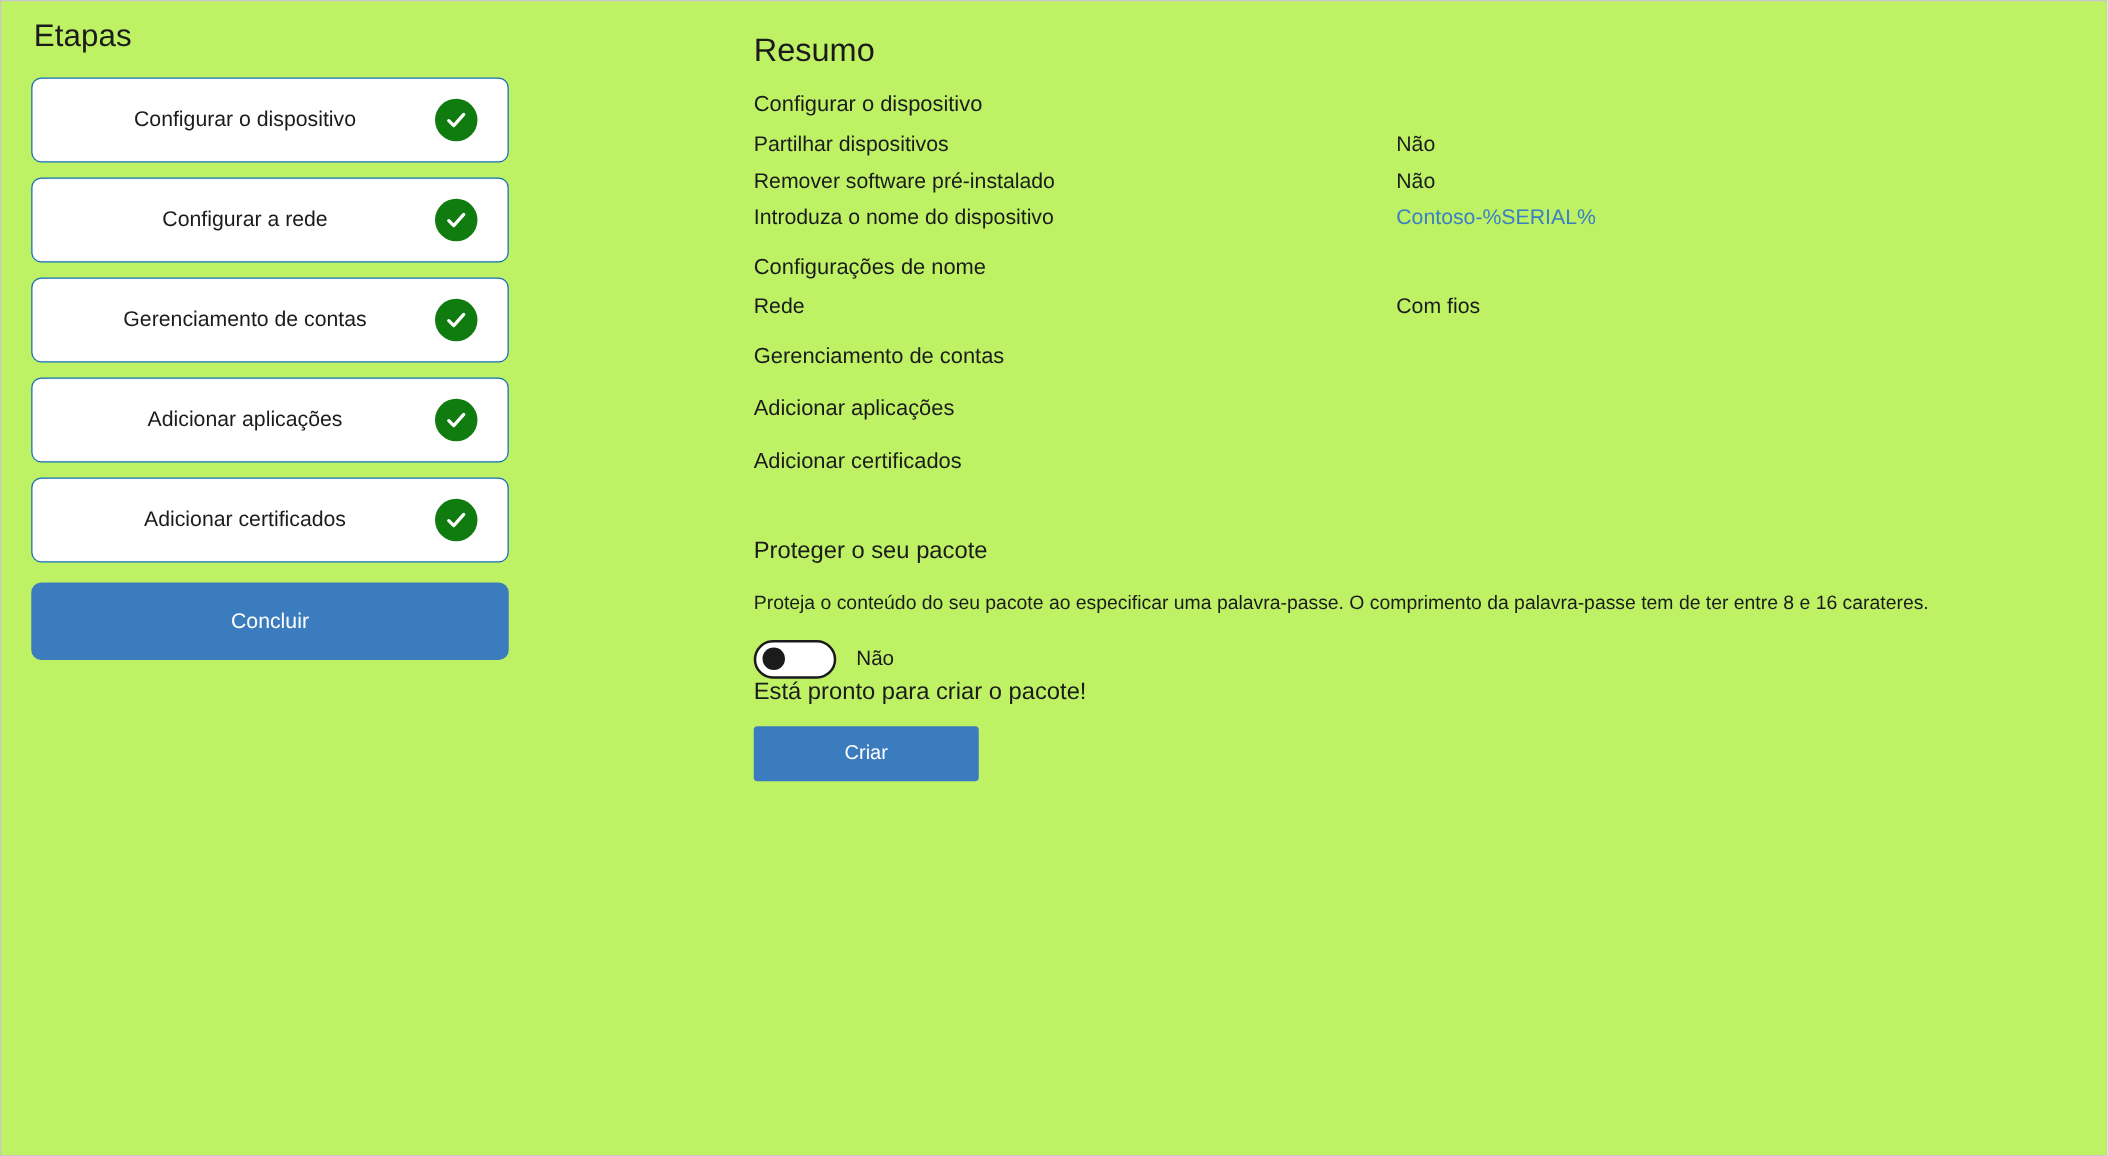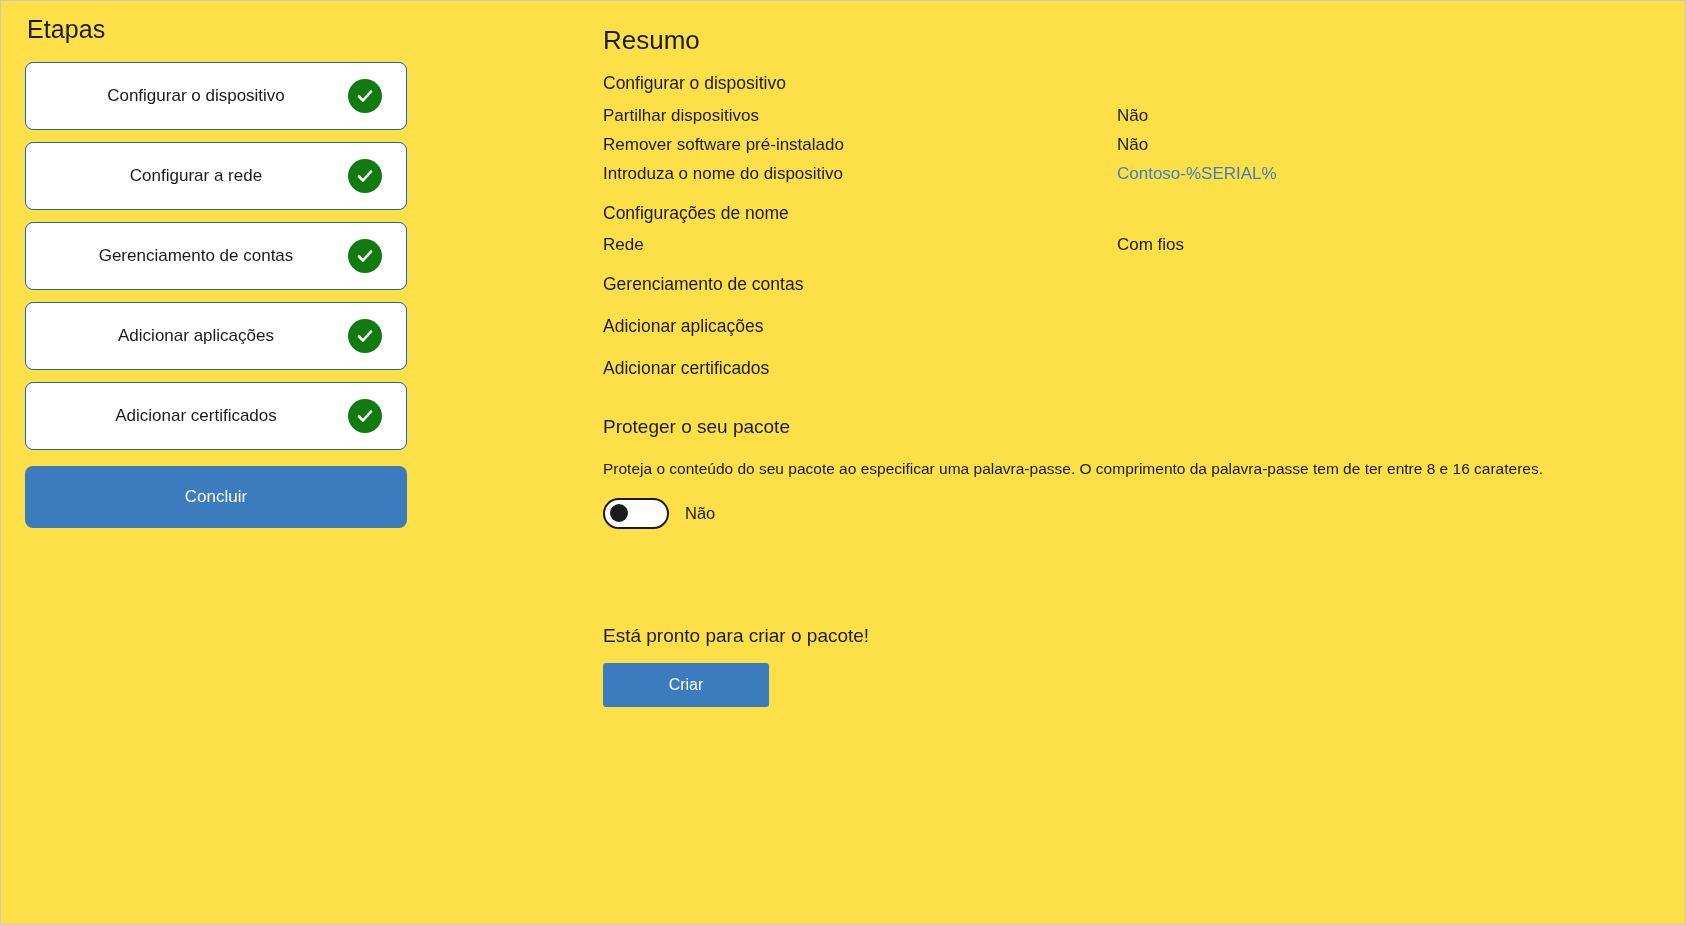--- a/index.html
+++ b/index.html
@@ -10,21 +10,21 @@
   body {
     font-family: "Liberation Sans", sans-serif;
     color: #1b1b1b;
   }
   .screen {
     position: relative;
     width: 1686px;
     height: 925px;
     box-sizing: border-box;
     border: 1px solid #c8c8c8;
-    background: #fde047;
+    background: #bef264;
     overflow: hidden;
   }
 
   
   .steps-pane {
     position: absolute;
     left: 0;
     top: 0;
     width: 560px;
     height: 100%;
@@ -125,21 +125,21 @@
   }
   .kv-val {
     font-size: 17px;
     color: #1b1b1b;
   }
   .kv-val.link {
     color: #3b7fc4;
   }
 
   
-  .protect-block { margin-top: 36px; }
+  .protect-block { margin-top: 50px; }
   .protect-title {
     font-size: 19px;
     color: #1b1b1b;
     margin: 0 0 20px 0;
   }
   .protect-desc {
     font-size: 15.5px;
     color: #1b1b1b;
     margin: 0 0 18px 0;
     line-height: 1.4;
@@ -168,28 +168,28 @@
     height: 18px;
     border-radius: 50%;
     background: #1b1b1b;
   }
   .toggle-label {
     font-size: 16.5px;
     color: #1b1b1b;
   }
 
   
-  .ready-block { margin-top: 96px; }
+  .ready-block { }
   .ready-text {
     font-size: 19px;
     color: #1b1b1b;
     margin: 0 0 16px 0;
   }
   .create-button {
-    width: 166px;
+    width: 180px;
     height: 44px;
     border: none;
     border-radius: 3px;
     background: #3a7cbe;
     color: #ffffff;
     font-family: "Liberation Sans", sans-serif;
     font-size: 16px;
     cursor: pointer;
   }
 </style>

